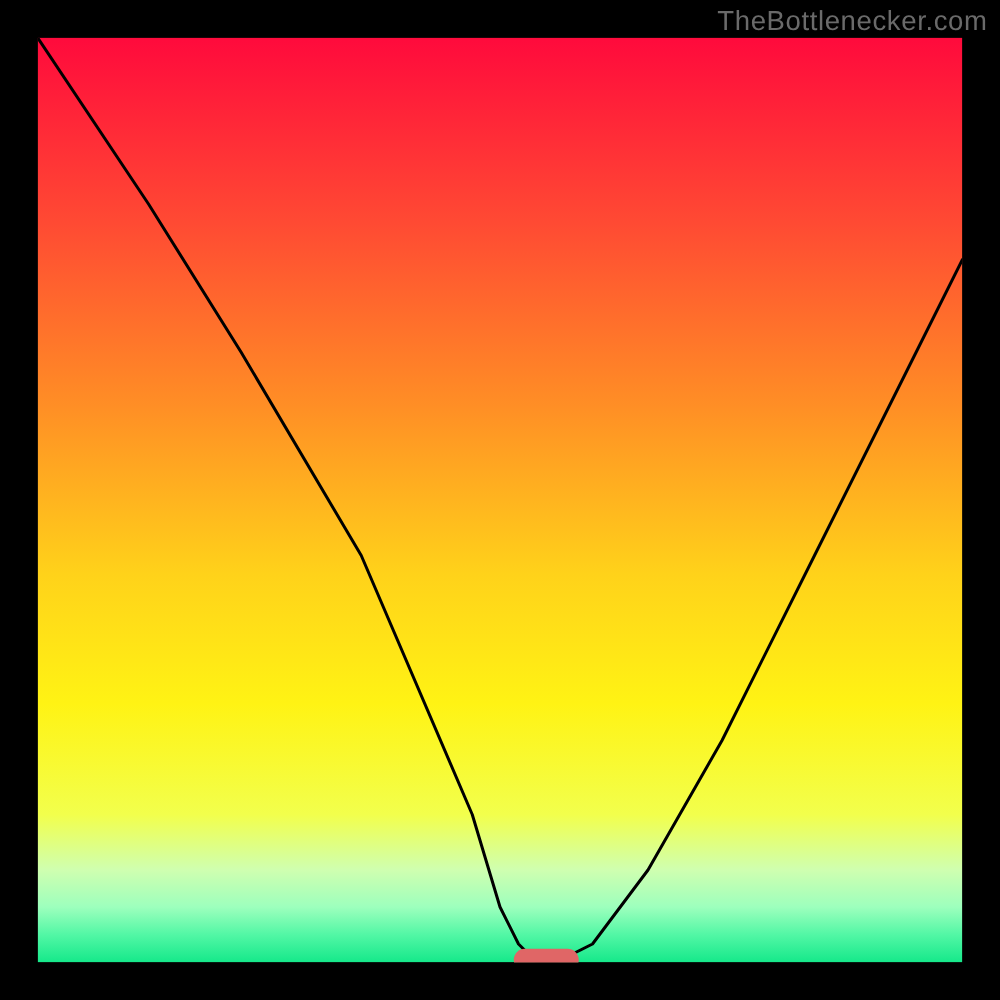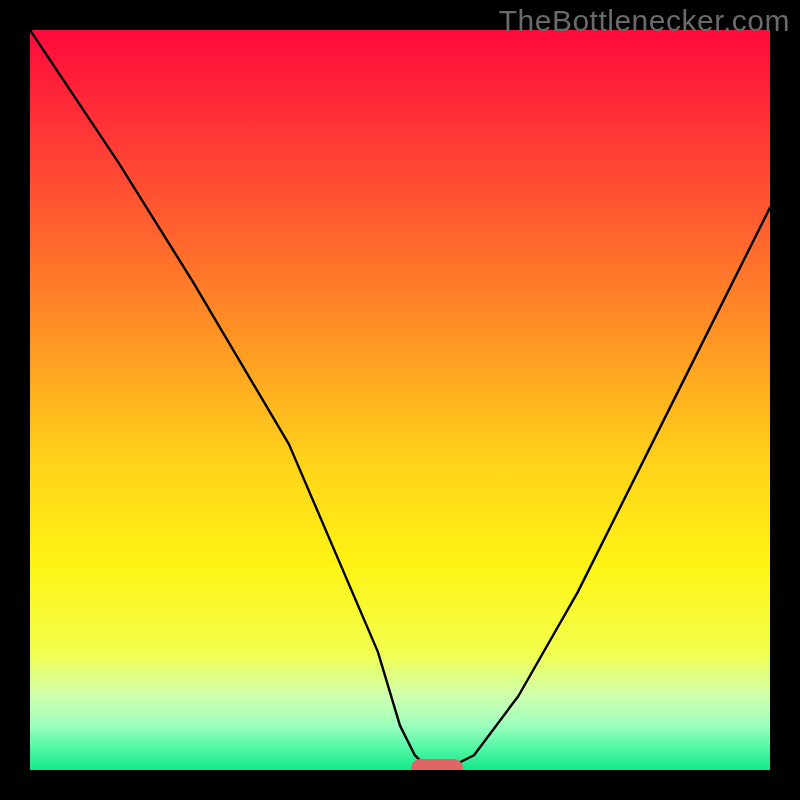--- a/index.html
+++ b/index.html
@@ -15,21 +15,21 @@
     position: relative;
     width: 800px;
     height: 800px;
     background: #000;
   }
   .watermark {
     position: absolute;
     top: 4px;
     right: 10px;
     color: #6a6a6a;
-    font-size: 30px;
+    font-size: 22px;
     font-weight: 500;
     letter-spacing: 0.5px;
     z-index: 10;
   }
   .plot-area {
     position: absolute;
     left: 30px;
     top: 30px;
     width: 740px;
     height: 740px;

